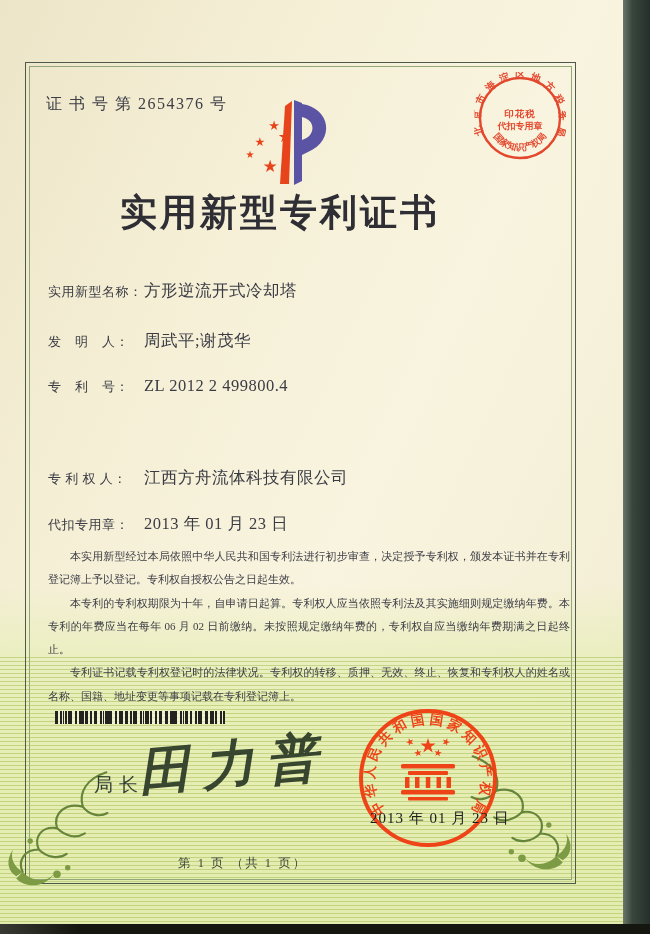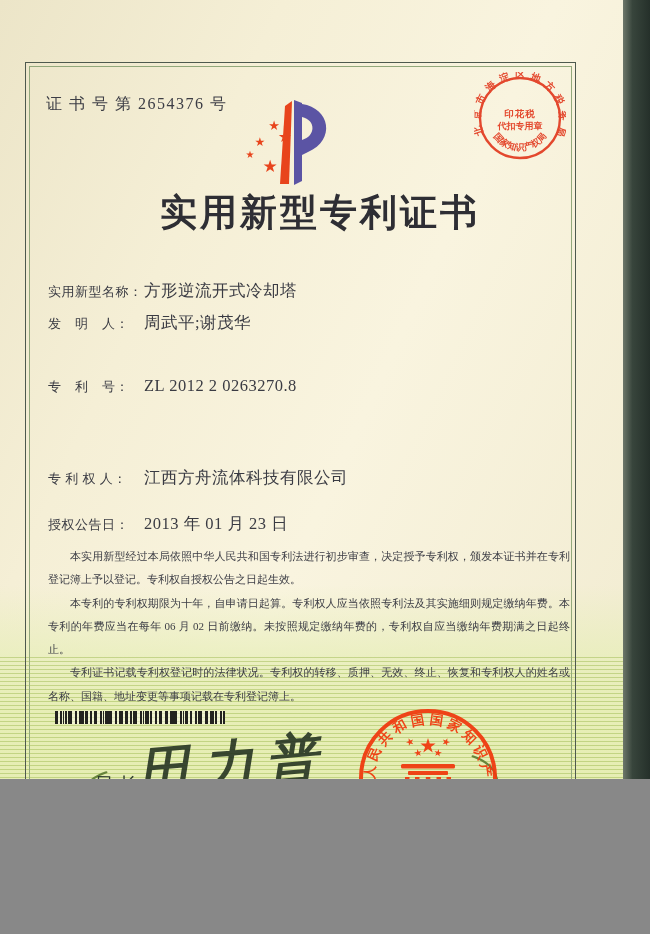--- a/index.html
+++ b/index.html
@@ -1,43 +1,43 @@
 <!DOCTYPE html>
 <html><head>
 <meta charset="utf-8">
 <style>
   html,body{margin:0;padding:0;background:#888;}
   .scan{
-    position:relative;width:650px;height:779px;overflow:hidden;
+    position:relative;width:650px;height:934px;overflow:hidden;
     background:linear-gradient(115deg,#ece5c8 0%,#f5efd6 28%,#f9f4df 55%,#f1ebd0 100%);
     font-family:"Liberation Serif","DejaVu Serif",serif;
   }
   
   .green-zone{position:absolute;left:0;top:585px;width:624px;height:341px;
     background:linear-gradient(180deg,rgba(230,238,183,0) 0%,rgba(230,238,183,.75) 22%,#e7eeb6 38%,#e3ecae 100%);}
   .green-zone .stripes{position:absolute;left:0;top:72px;width:100%;height:269px;
     background:repeating-linear-gradient(180deg,rgba(150,180,70,.45) 0 1px,rgba(0,0,0,0) 1px 4px);}
   
   .right-band{position:absolute;right:0;top:0;width:27px;height:934px;
     background:linear-gradient(90deg,#6d776a 0,#38453c 35%,#25302a 100%);}
   .bottom-band{position:absolute;left:0;top:924px;width:650px;height:10px;
     background:linear-gradient(90deg,#3a3a34 0,#14160f 12%,#14160f 100%);}
   
   .frame{position:absolute;left:25px;top:62px;width:549px;height:820px;
     border:1.5px solid #4e594e;}
   .frame-inner{position:absolute;left:3px;top:3px;right:3px;bottom:3px;border:1px solid #92a87b;}
   .cert-no{position:absolute;left:46px;top:94px;font-size:16px;letter-spacing:1.5px;color:#3c3d45;}
   .logo{position:absolute;left:236px;top:92px;width:108px;height:102px;}
-  .title{position:absolute;left:120px;top:188px;width:360px;text-align:right;
+  .title{position:absolute;left:120px;top:188px;width:360px;text-align:left;
     font-size:37px;font-weight:bold;letter-spacing:3px;color:#2e2e34;}
   .tax-stamp{position:absolute;left:474px;top:72px;width:92px;height:92px;opacity:.92;}
   .field{position:absolute;left:48px;color:#3a3b43;white-space:nowrap;}
   .field .lbl{display:inline-block;width:80px;font-size:13px;letter-spacing:.5px;vertical-align:baseline;}
   .field .val{font-size:16.5px;margin-left:16px;letter-spacing:.5px;}
-  .f1{top:280px}.f2{top:312px}.f3{top:376px}.f4{top:422px}.f5{top:467px}.f6{top:513px}
+  .f1{top:280px}.f2{top:330px}.f3{top:376px}.f4{top:422px}.f5{top:467px}.f6{top:513px}
   .body-text{position:absolute;left:48px;top:545px;width:522px;color:#3c3d45;
     font-size:11px;line-height:23.3px;text-align:justify;}
   .body-text p{margin:0;text-indent:2em;}
   .barcode{position:absolute;left:55px;top:711px;width:170px;height:13px;
     background-color:rgba(250,248,232,.55);
     background-image:
       repeating-linear-gradient(90deg,#23231f 0 2px,transparent 2px 5px),
       repeating-linear-gradient(90deg,#23231f 0 1px,transparent 1px 8px),
       repeating-linear-gradient(90deg,#23231f 0 3px,transparent 3px 13px);}
   .director{position:absolute;left:94px;top:772px;font-size:19px;letter-spacing:6px;color:#2f3c30;}
@@ -129,27 +129,27 @@
     <text class="seal-text" x="0" y="11" text-anchor="middle" fill="#e23a1f" font-size="9">代扣专用章</text>
   </svg>
 
   <div class="field f1">
     <span class="lbl">实用新型名称：</span><span class="val">方形逆流开式冷却塔</span>
   </div>
   <div class="field f2">
     <span class="lbl">发　明　人：</span><span class="val">周武平;谢茂华</span>
   </div>
   <div class="field f3">
-    <span class="lbl">专　利　号：</span><span class="val">ZL 2012 2 0263270.8</span>
+    <span class="lbl">专　利　号：</span><span class="val">ZL 2012 2 499800.4</span>
   </div>
   <div class="field f5">
     <span class="lbl">专 利 权 人：</span><span class="val">江西方舟流体科技有限公司</span>
   </div>
   <div class="field f6">
-    <span class="lbl">授权公告日：</span><span class="val">2013 年 01 月 23 日</span>
+    <span class="lbl">代扣专用章：</span><span class="val">2013 年 01 月 23 日</span>
   </div>
 
   <div class="body-text">
     <p>本实用新型经过本局依照中华人民共和国专利法进行初步审查，决定授予专利权，颁发本证书并在专利登记簿上予以登记。专利权自授权公告之日起生效。</p>
     <p>本专利的专利权期限为十年，自申请日起算。专利权人应当依照专利法及其实施细则规定缴纳年费。本专利的年费应当在每年 06 月 02 日前缴纳。未按照规定缴纳年费的，专利权自应当缴纳年费期满之日起终止。</p>
     <p>专利证书记载专利权登记时的法律状况。专利权的转移、质押、无效、终止、恢复和专利权人的姓名或名称、国籍、地址变更等事项记载在专利登记簿上。</p>
   </div>
 
   <div class="barcode"></div>
 

